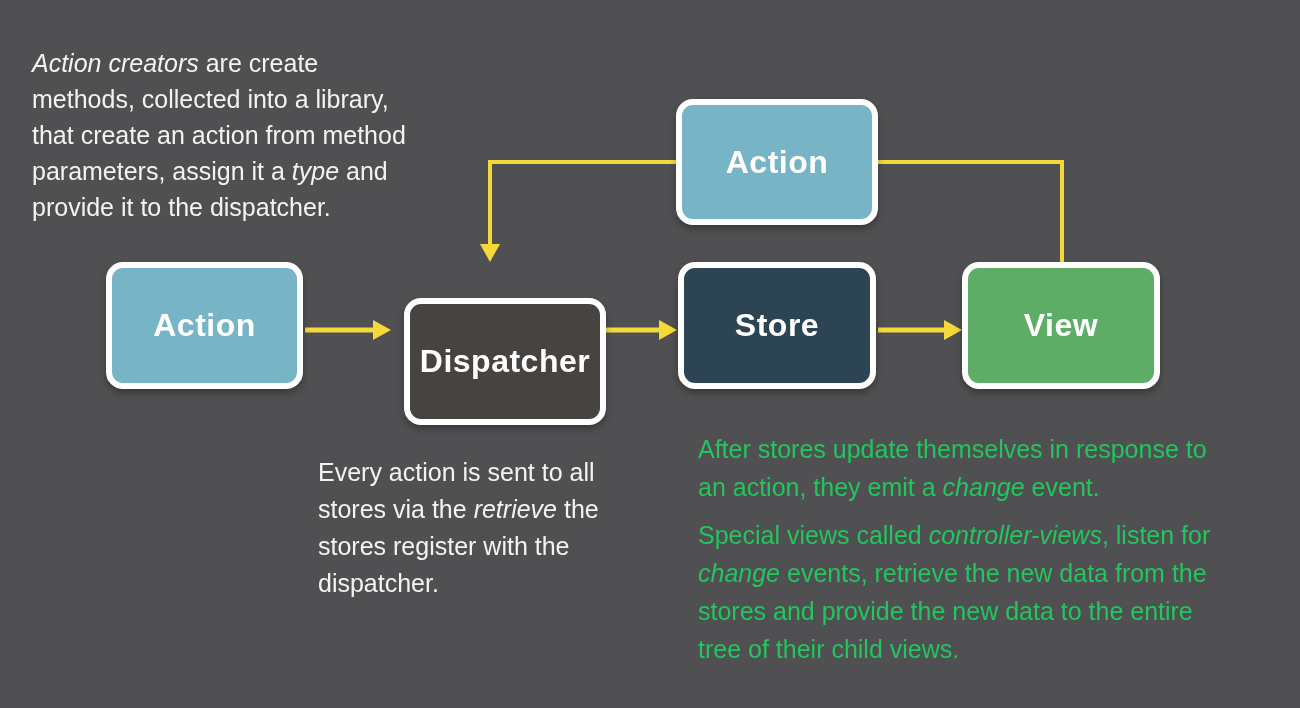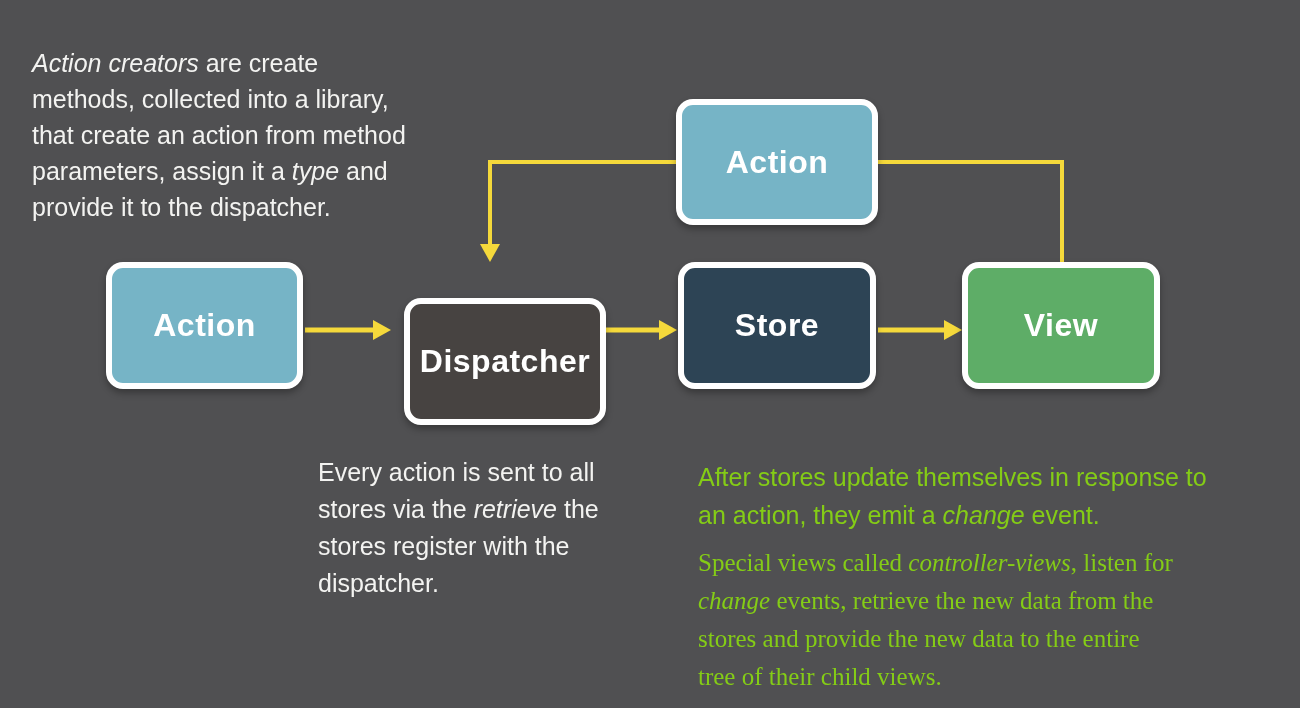--- a/index.html
+++ b/index.html
@@ -35,21 +35,21 @@
   .note{
     position:absolute;
     font-size:25px;
     line-height:36px;
   }
   .note .tline{white-space:nowrap;}
   .it{font-style:italic;}
   .note-action-creators{left:32px;top:45px;width:450px;}
   .note-dispatcher{left:318px;top:430px;width:350px;line-height:37px;margin-top:24px;}
   .note-store-view{left:698px;top:430px;width:580px;line-height:38px;}
-  .note-para-gap{margin-top:10px;font-family:Liberation Serif, serif;}
+  .note-para-gap{margin-top:10px;}
 </style>
 </head>
 <body>
 
 <div class="canvas" style="background: rgb(80, 80, 82);">
 
   <div class="arrow-layer" style="color: rgb(245, 217, 59);">
     <svg width="1300" height="708" viewBox="0 0 1300 708">
 
       <g>
@@ -106,21 +106,21 @@
       <div class="tline"><span>provide it to the dispatcher.</span></div>
     </div>
 
   <div class="note note-dispatcher" style="color: rgb(243, 243, 241);">
       <div class="tline"><span>Every action is sent to all</span></div>
       <div class="tline"><span>stores via the </span><span class="it">retrieve</span><span> the</span></div>
       <div class="tline"><span>stores register with the</span></div>
       <div class="tline"><span>dispatcher.</span></div>
     </div>
 
-  <div class="note note-store-view" style="color: #84cc16; margin-top: 28px;">
+  <div class="note note-store-view" style="color: #22c55e;">
     <div>
         <div class="tline"><span>After stores update themselves in response to</span></div>
         <div class="tline"><span>an action, they emit a </span><span class="it">change</span><span> event.</span></div>
       </div>
     <div class="note-para-gap">
         <div class="tline"><span>Special views called </span><span class="it">controller-views</span><span>, listen for</span></div>
         <div class="tline"><span class="it">change</span><span> events, retrieve the new data from the</span></div>
         <div class="tline"><span>stores and provide the new data to the entire</span></div>
         <div class="tline"><span>tree of their child views.</span></div>
       </div>

